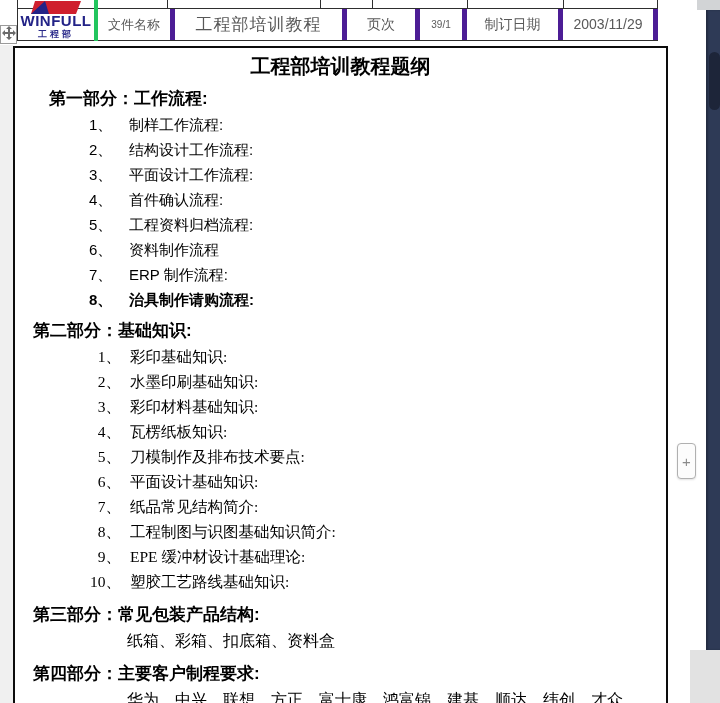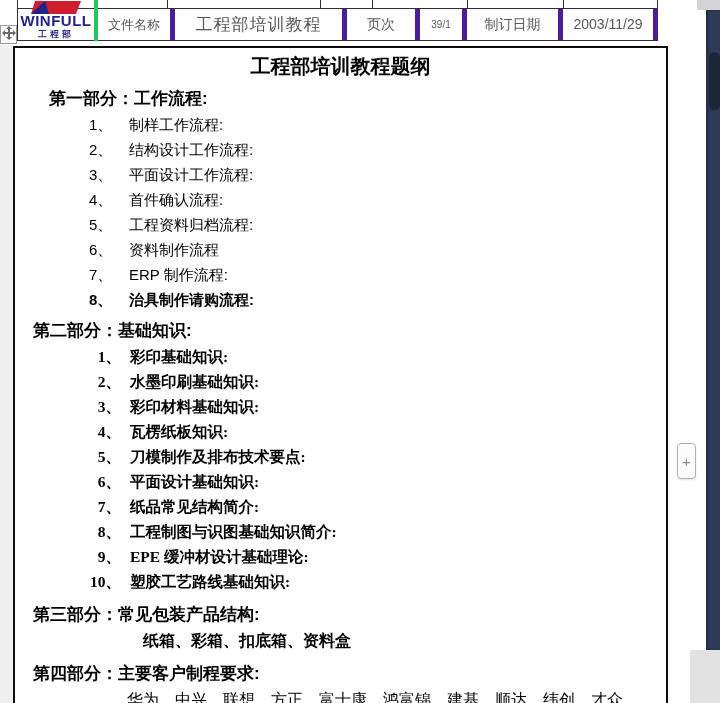--- a/index.html
+++ b/index.html
@@ -40,25 +40,25 @@
     position:absolute;left:13px;top:46px;width:655px;height:670px;
     border:2px solid #0c0c0c;box-sizing:border-box;background:#fff;overflow:hidden;
   }
   .doc-title{font-size:20px;font-weight:bold;line-height:36px;text-align:center;color:#000;}
   .part-heading{font-size:17px;font-weight:bold;line-height:26px;padding-left:18px;color:#000;white-space:nowrap;}
   .ph-0{margin-top:2px;margin-left:16px;}.ph-1{margin-top:6px;}.ph-2{margin-top:8px;}.ph-3{margin-top:8px;}
   .item{height:25px;line-height:25px;font-size:15px;white-space:nowrap;color:#000;}
   .item .num{display:inline-block;}
   .sec-0{font-family:"Liberation Sans",sans-serif;}
   .sec-0 .num{margin-left:74px;width:40px;}
-  .sec-1{font-family:"Liberation Serif",serif;font-weight:bold;font-size:15.5px;}
+  .sec-1{font-family:"Liberation Serif",serif;font-weight:normal;font-size:15.5px;}
   .sec-1 .num{margin-left:58px;width:48px;text-align:right;margin-right:9px;}
   .item.bold{font-weight:bold;}
   .sub{padding-left:112px;font-family:"Liberation Serif",serif;font-size:16px;height:25px;line-height:25px;white-space:nowrap;}
-  .sub.sec-2{font-weight:bold;margin-left:16px;}
+  .sub.sec-2{font-weight:normal;}
   .sub.sec-3{font-weight:normal;}
   
   .tr-corner{position:absolute;left:697px;top:0;width:23px;height:10px;background:#d2d4d6;}
   .right-scroll{position:absolute;left:706px;top:10px;width:14px;height:640px;background:#2e3a56;
     box-shadow:inset 2px 0 2px rgba(0,0,0,.25);}
   .scroll-thumb{position:absolute;left:3px;top:42px;width:11px;height:58px;background:#1d2539;border-radius:6px;}
   .br-corner{position:absolute;left:690px;top:650px;width:30px;height:53px;background:#e2e2e2;}
   .plus-btn{
     position:absolute;left:677px;top:443px;width:19px;height:36px;background:#fcfcfc;
     border:1px solid #b0b0b0;border-radius:4px;box-sizing:border-box;color:#8a8a8a;

